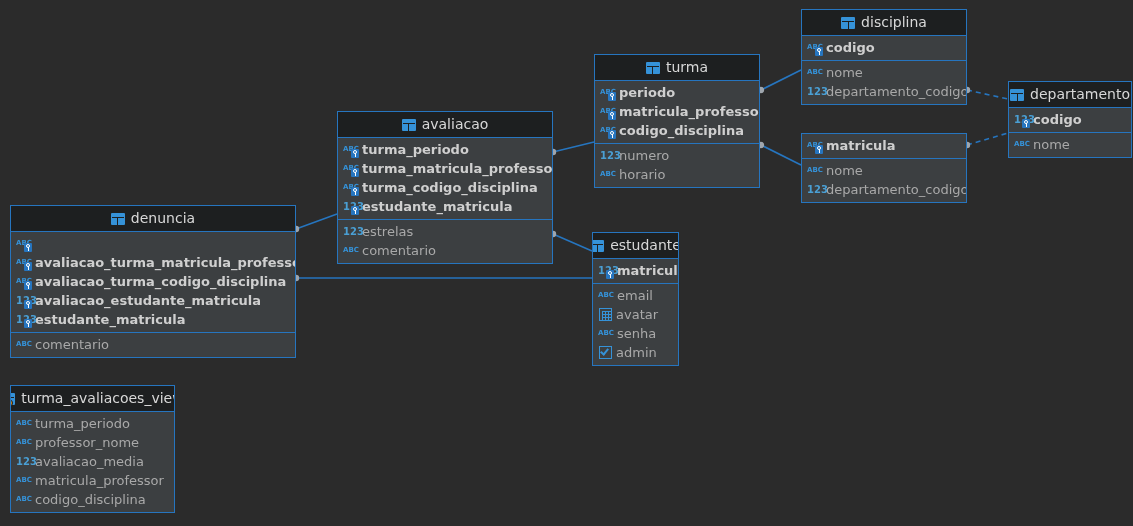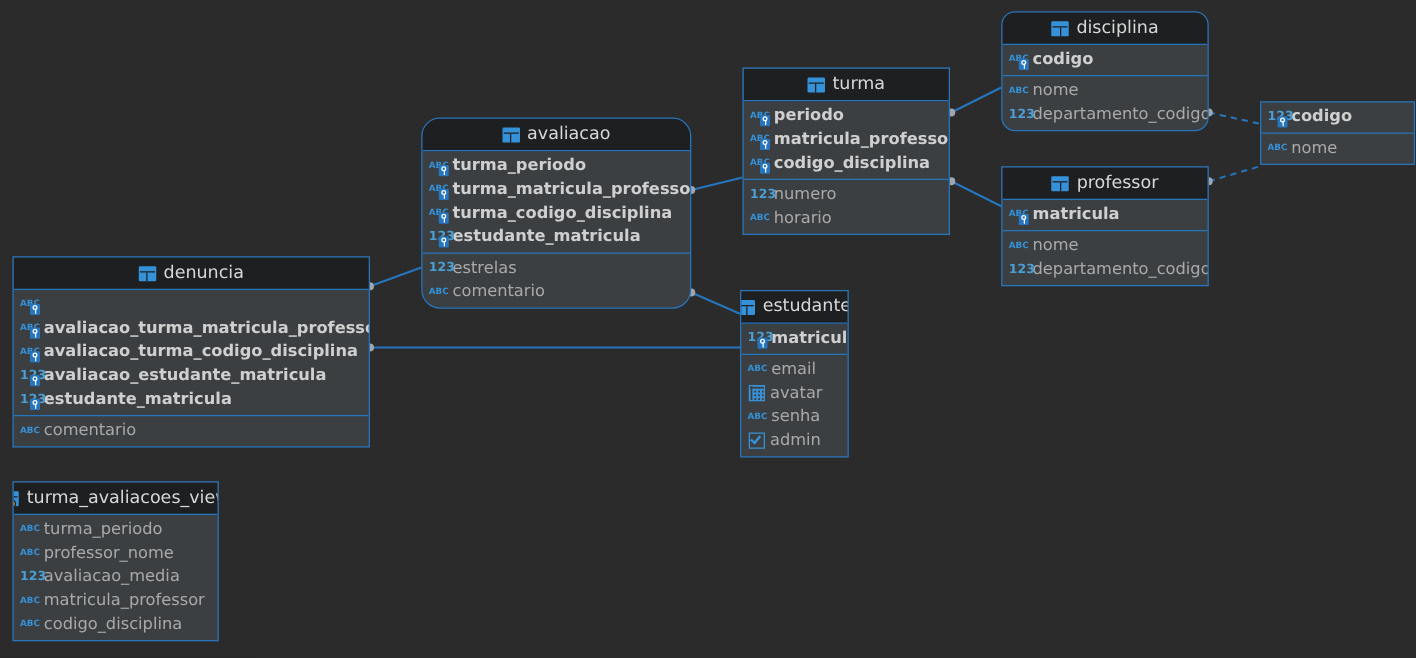--- a/index.html
+++ b/index.html
@@ -230,21 +230,21 @@
       <g>
         <line x1="296" y1="229" x2="337" y2="214" stroke="#2675bf" stroke-width="1.6"></line>
         <circle cx="296" cy="229" r="3.2" fill="#9fa6ad"></circle>
       </g>
       <g>
         <line x1="296" y1="278" x2="592" y2="278" stroke="#2675bf" stroke-width="1.6"></line>
         <circle cx="296" cy="278" r="3.2" fill="#9fa6ad"></circle>
       </g>
     </svg>
   <div id="entity-layer">
-      <div class="entity" style="left: 801px; top: 9px; width: 166px; border-radius: 11px;">
+      <div class="entity" style="left: 801px; top: 9px; width: 166px;">
         <div class="entity-header">
           <span class="hicon">
             <span class="tbl"></span>
           </span>
           <span class="title-text">disciplina</span>
         </div>
         <div class="entity-section">
           <div class="col pk">
             <span class="ticon">
               <span class="glyph">ABC</span>
@@ -262,45 +262,45 @@
           </div>
           <div class="col">
             <span class="ticon num">
               <span class="glyph">123</span>
             </span>
             <span class="col-name">departamento_codigo</span>
           </div>
         </div>
       </div>
       <div class="entity" style="left: 1008px; top: 81px; width: 124px;">
+        <div class="entity-header">
+          <span class="hicon">
+            <span class="tbl"></span>
+          </span>
+          <span class="title-text">departamento</span>
+        </div>
         <div class="entity-section">
           <div class="col pk">
             <span class="ticon num">
               <span class="glyph">123</span>
               <span class="keybadge"></span>
             </span>
             <span class="col-name">codigo</span>
           </div>
         </div>
         <div class="entity-section">
           <div class="col">
             <span class="ticon">
               <span class="glyph">ABC</span>
             </span>
             <span class="col-name">nome</span>
           </div>
         </div>
       </div>
       <div class="entity" style="left: 801px; top: 133px; width: 166px;">
-        <div class="entity-header">
-          <span class="hicon">
-            <span class="tbl"></span>
-          </span>
-          <span class="title-text">professor</span>
-        </div>
         <div class="entity-section">
           <div class="col pk">
             <span class="ticon">
               <span class="glyph">ABC</span>
               <span class="keybadge"></span>
             </span>
             <span class="col-name">matricula</span>
           </div>
         </div>
         <div class="entity-section">
@@ -356,21 +356,21 @@
             <span class="col-name">numero</span>
           </div>
           <div class="col">
             <span class="ticon">
               <span class="glyph">ABC</span>
             </span>
             <span class="col-name">horario</span>
           </div>
         </div>
       </div>
-      <div class="entity" style="left: 337px; top: 94px; width: 216px; border-radius: 15px;">
+      <div class="entity" style="left: 337px; top: 111px; width: 216px;">
         <div class="entity-header">
           <span class="hicon">
             <span class="tbl"></span>
           </span>
           <span class="title-text">avaliacao</span>
         </div>
         <div class="entity-section">
           <div class="col pk">
             <span class="ticon">
               <span class="glyph">ABC</span>

